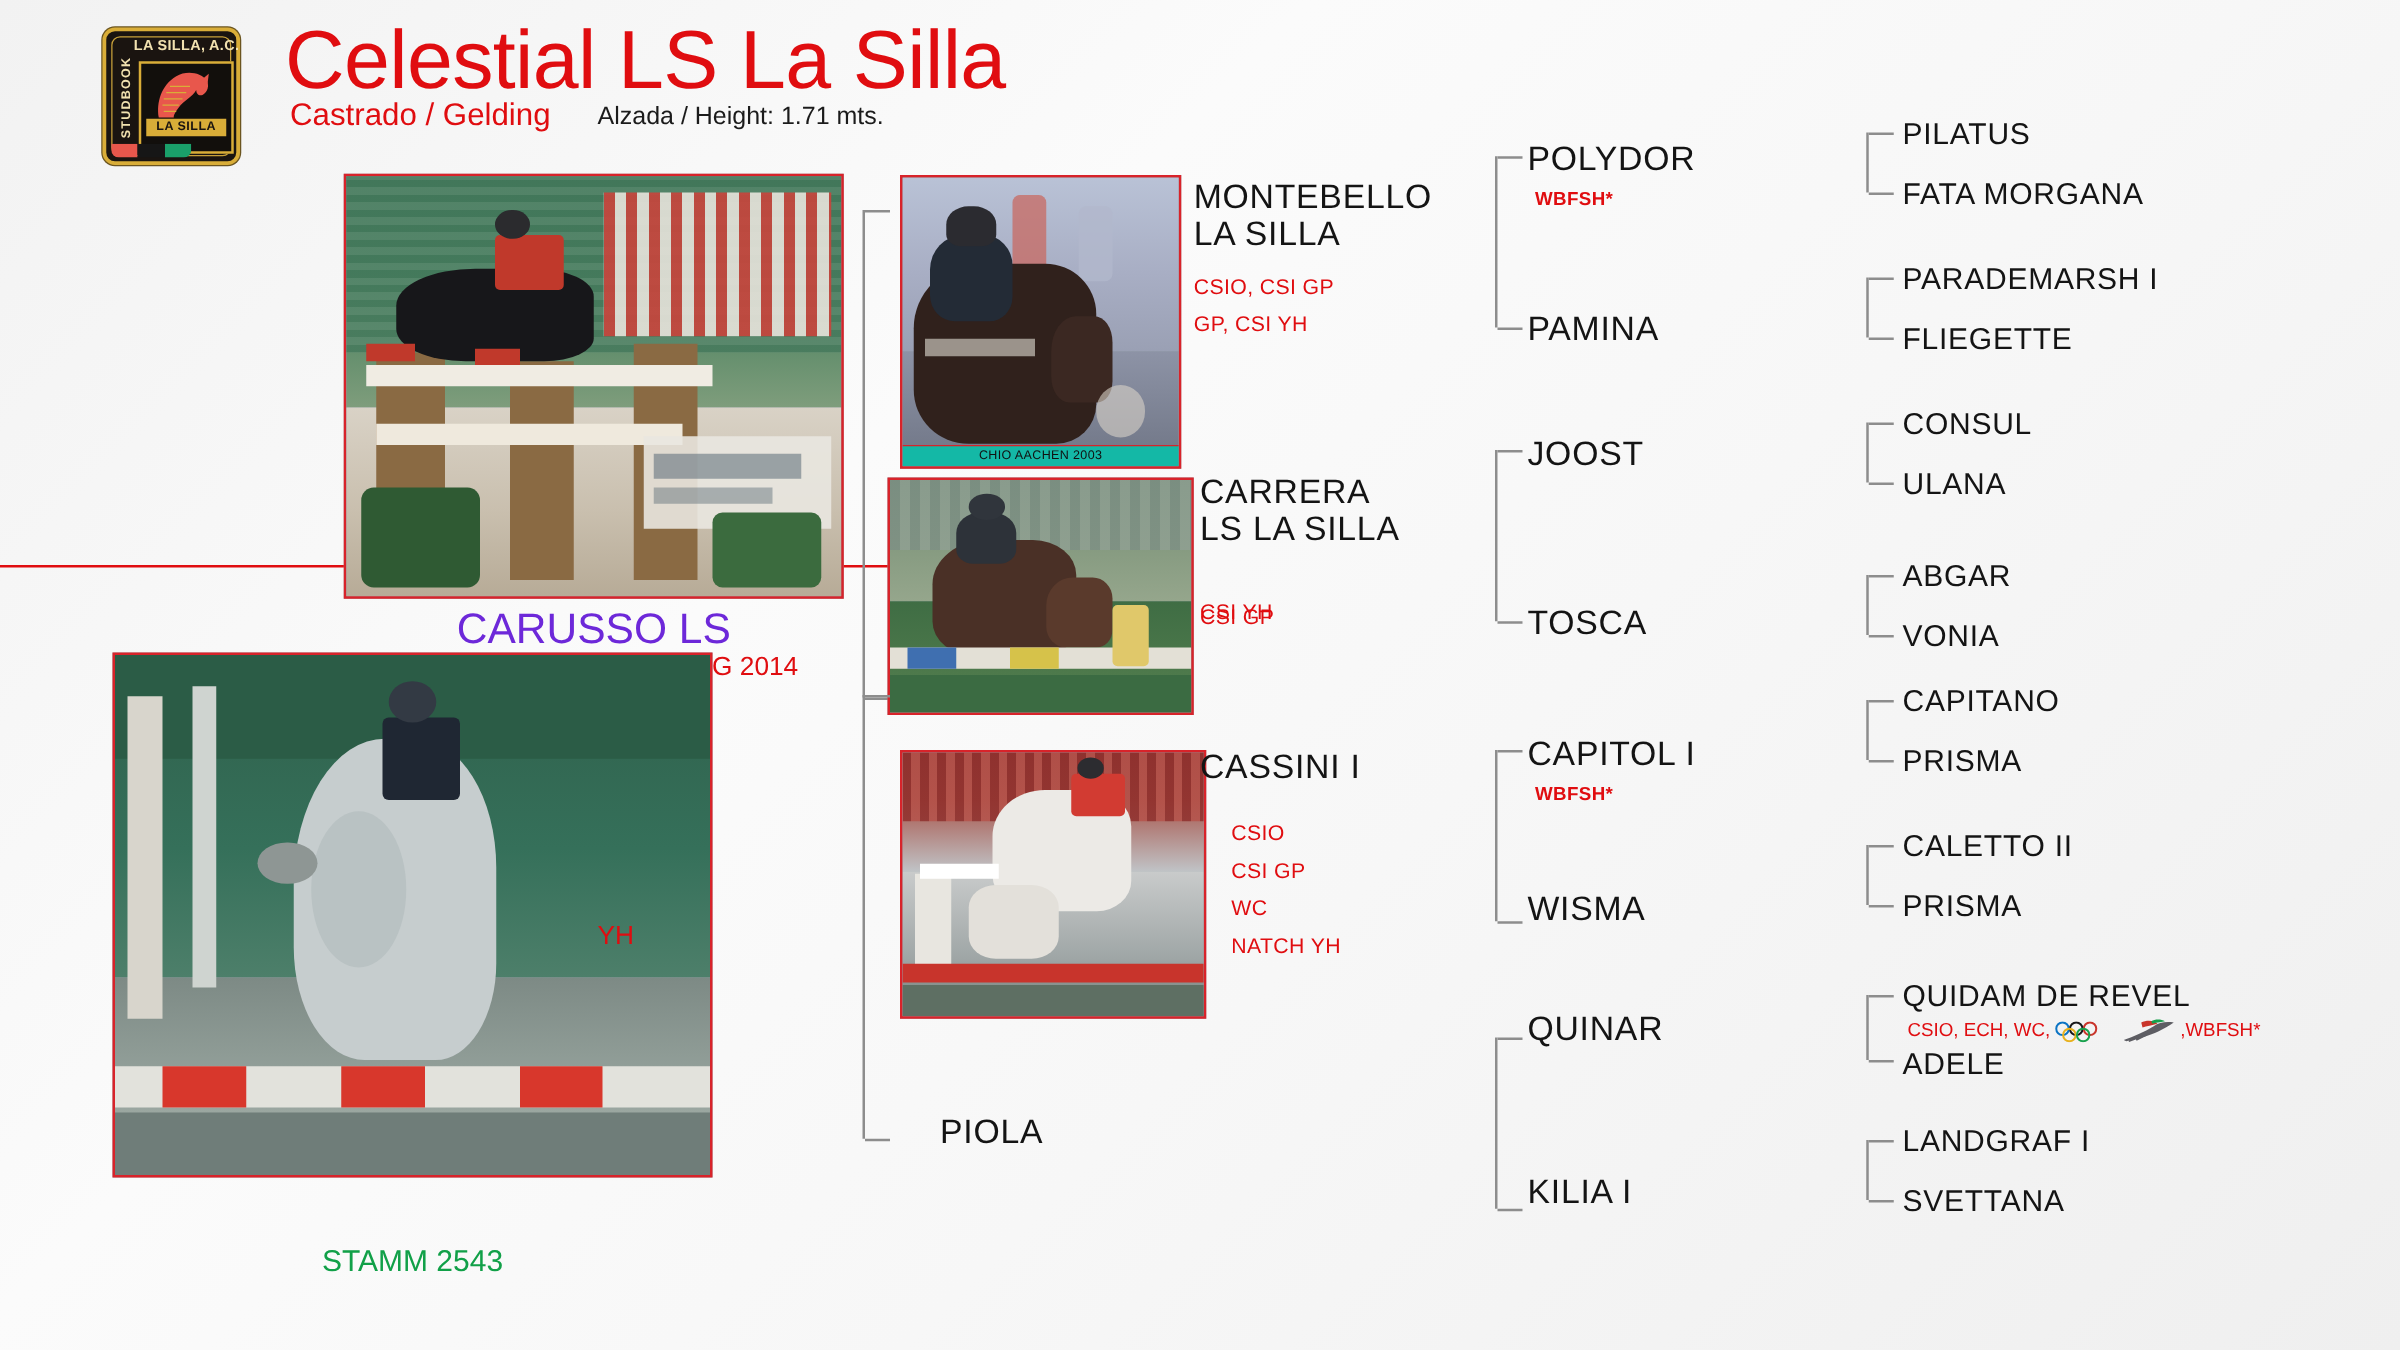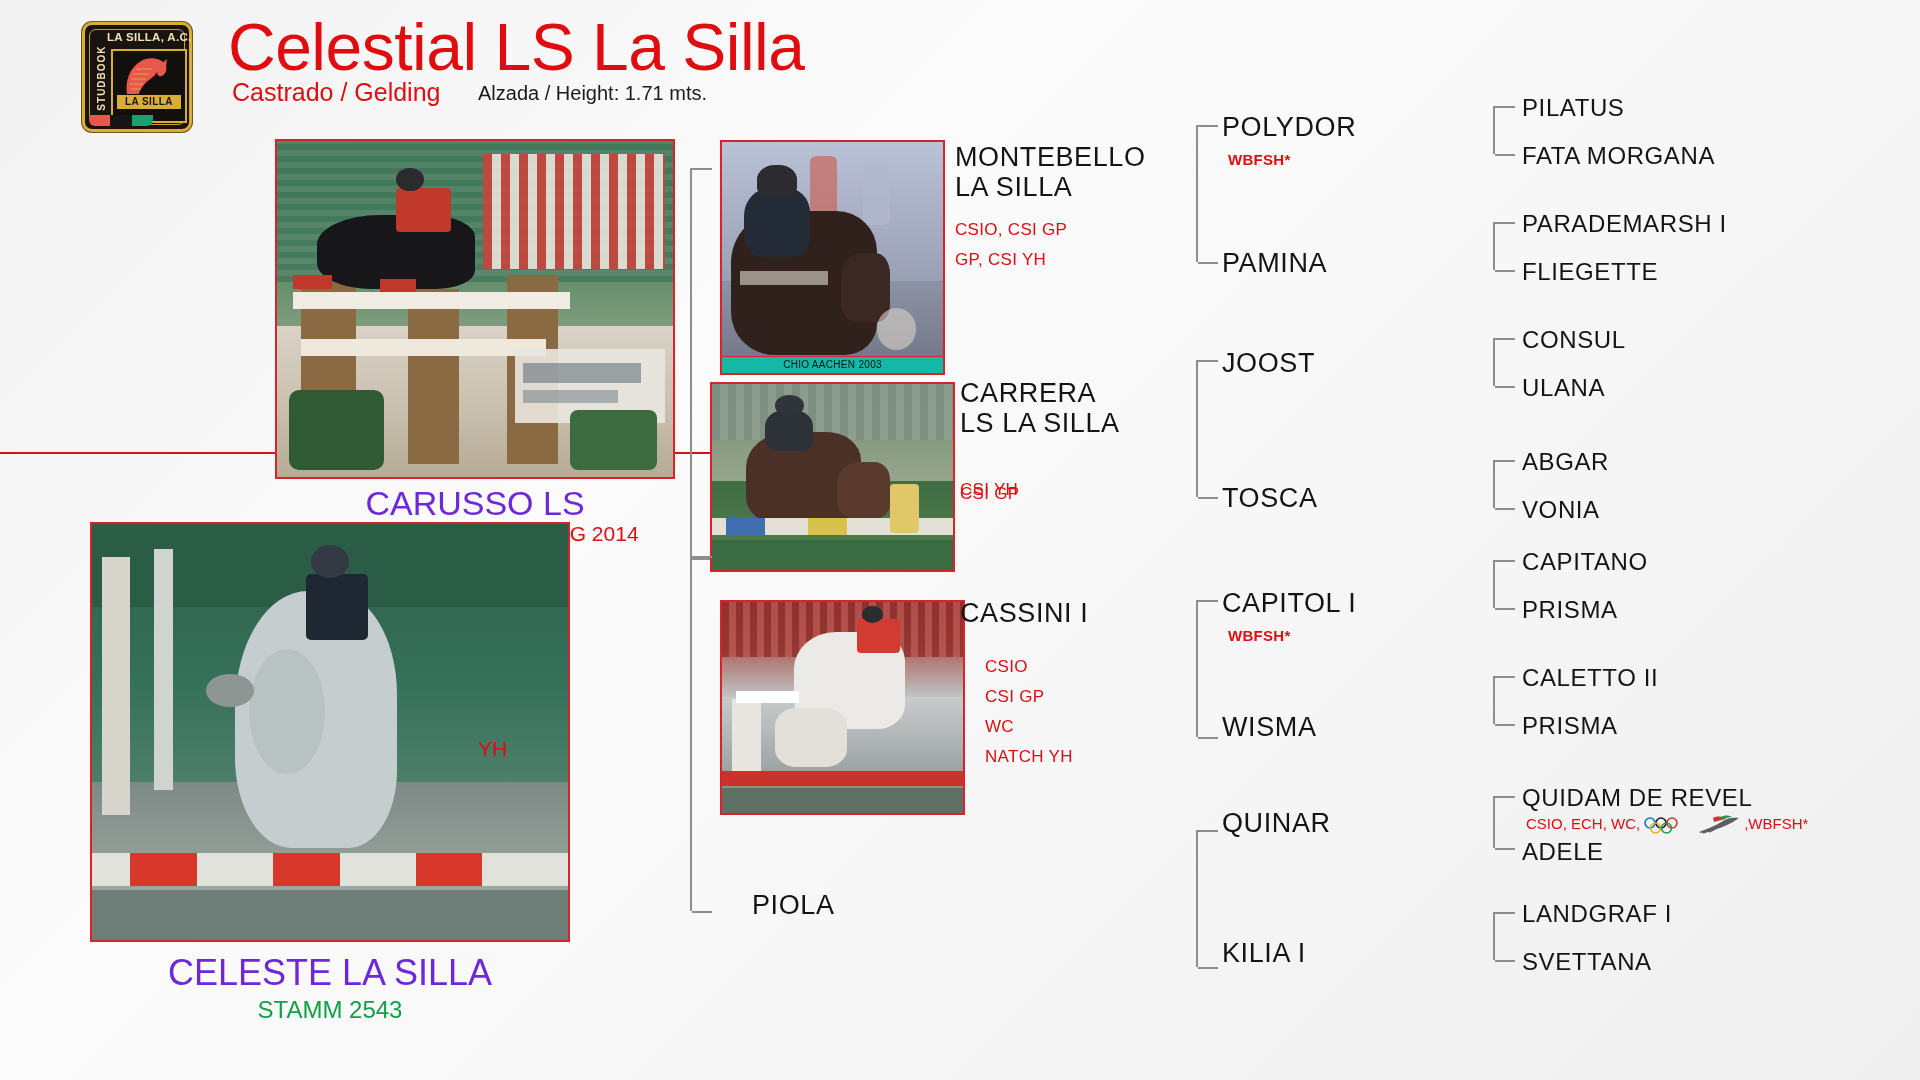--- a/index.html
+++ b/index.html
@@ -148,21 +148,20 @@
     <div style="position:absolute;left:45%;top:12%;width:13%;height:16%;background:#1f2733;border-radius:5px;"></div>
     <div style="position:absolute;left:46%;top:5%;width:8%;height:8%;background:#333a44;border-radius:50%;"></div>
     <div style="position:absolute;left:24%;top:36%;width:10%;height:8%;background:#8e9694;border-radius:50%;"></div>
     <div style="position:absolute;left:0;top:79%;right:0;height:8%;background:#e2e2dc;"></div>
     <div style="position:absolute;left:8%;top:79%;width:14%;height:8%;background:#d8372c;"></div>
     <div style="position:absolute;left:38%;top:79%;width:14%;height:8%;background:#d8372c;"></div>
     <div style="position:absolute;left:68%;top:79%;width:14%;height:8%;background:#d8372c;"></div>
     <div style="position:absolute;left:0;top:88%;right:0;height:12%;background:#6f7d79;"></div>
   </div>
   <div class="cap-ach" style="left:478px;top:737px;font-size:21px;">YH</div>
-  <div class="cap-name" style="left:60px;top:952px;width:540px;text-align:center;font-size:36px;">CELESTE LA SILLA</div>
   <div class="cap-green" style="left:60px;top:996px;width:540px;text-align:center;font-size:24px;">STAMM 2543</div>
 
   <div class="brk" style="left:690px;top:168px;height:390px;"></div>
 
   <div class="ph" style="left:720px;top:140px;width:225px;height:235px;">
     <div class="sky" style="background:linear-gradient(180deg,#b9c2d6 0%,#a8aec4 55%,#9aa0b4 100%);height:60%;"></div>
     <div class="gr" style="background:linear-gradient(180deg,#8d93a6 0%,#6f7585 100%);height:40%;"></div>
     <div style="position:absolute;left:40%;top:6%;width:12%;height:30%;background:#c86a62;opacity:.75;border-radius:6px;"></div>
     <div style="position:absolute;left:64%;top:10%;width:12%;height:26%;background:#b2b8cc;opacity:.8;border-radius:6px;"></div>
     <div style="position:absolute;left:4%;top:30%;width:66%;height:62%;background:#30211c;border-radius:36% 28% 22% 30%;"></div>

